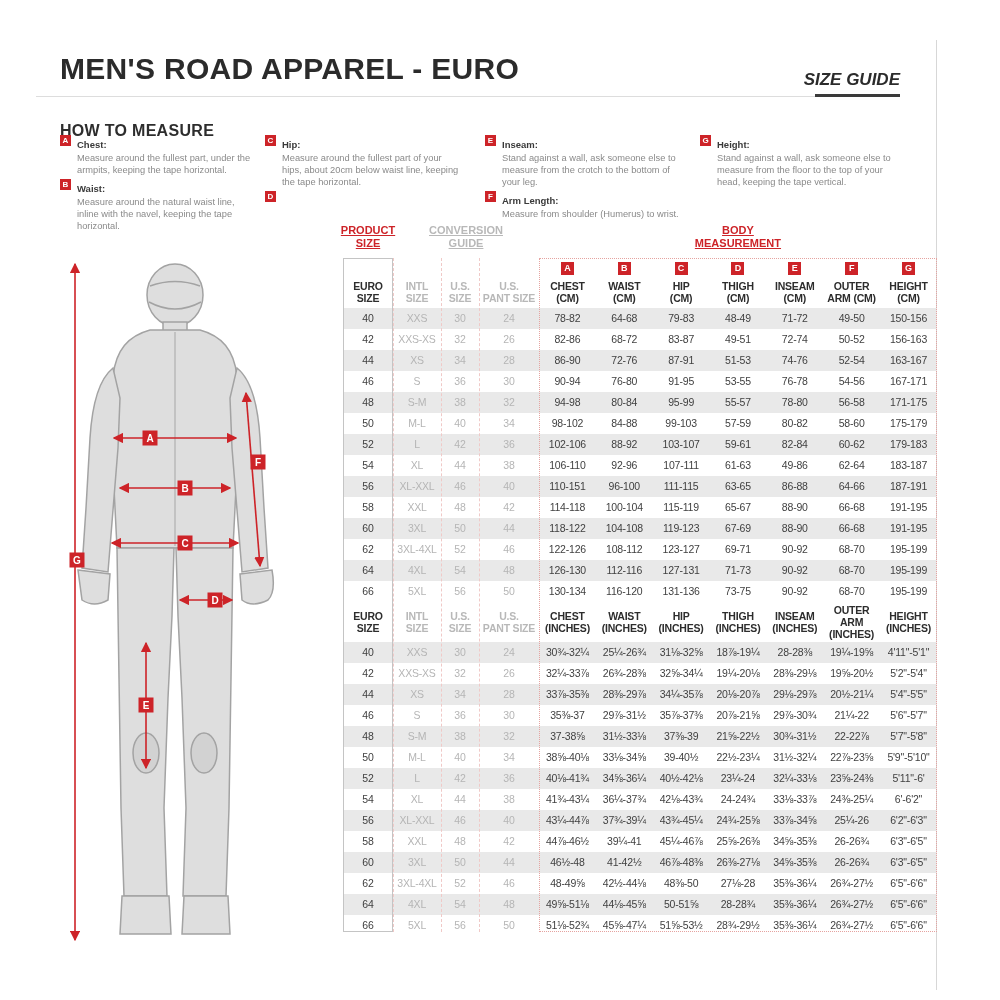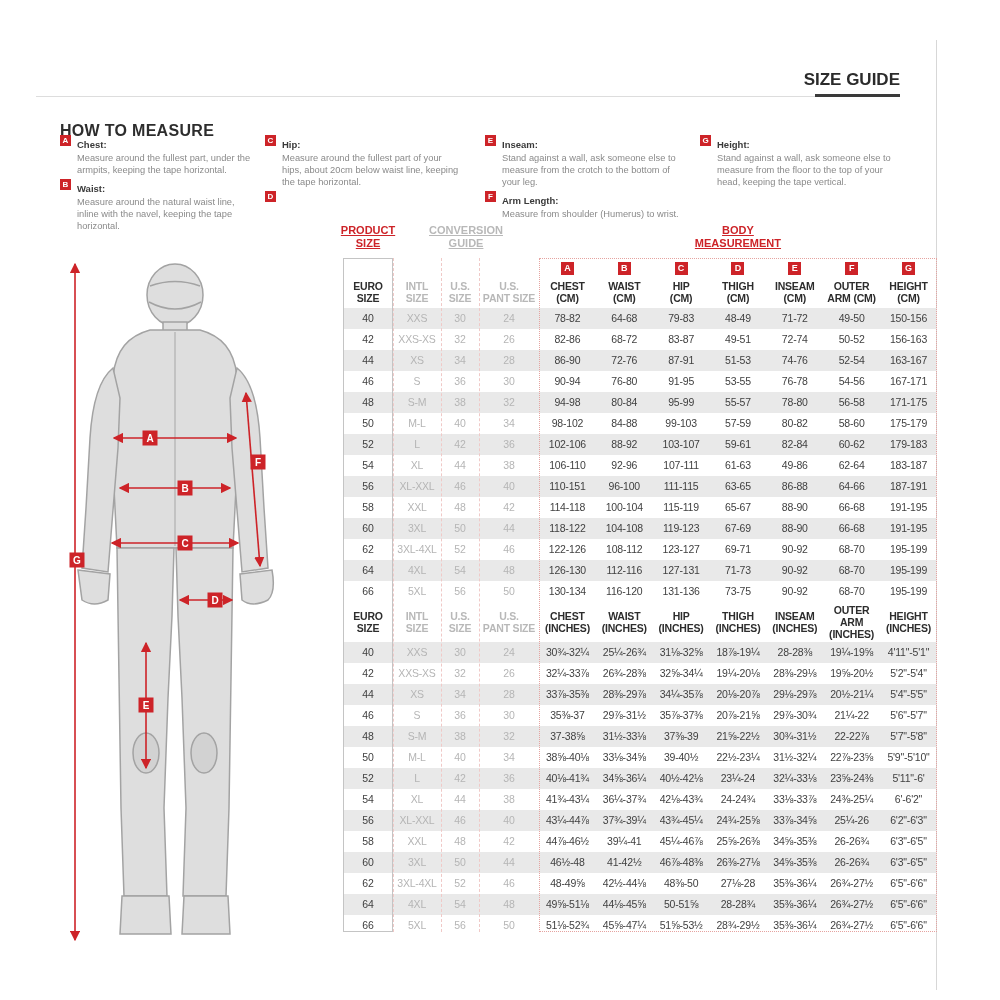--- a/index.html
+++ b/index.html
@@ -2,21 +2,21 @@
 <html><head>
 <meta charset="utf-8">
 <style>
   html,body{margin:0;padding:0;background:#fff;}
   .page{position:relative;width:1000px;height:1000px;background:#fff;overflow:hidden;
         font-family:"Liberation Sans",sans-serif;color:#2d2d2d;}
   .right-border{position:absolute;left:936px;top:40px;width:1px;height:950px;background:#d7d7d7;}
   .page-title{position:absolute;left:60px;top:52px;font-size:30px;font-weight:bold;
         letter-spacing:.3px;color:#2b2b2b;}
   .size-guide{position:absolute;top:70px;left:700px;width:200px;text-align:right;
-        font-size:17px;font-weight:bold;color:#2b2b2b;}
+        font-size:17px;font-weight:bold;color:#2b2b2b;font-style:italic;}
   .size-guide-underline{position:absolute;top:94px;left:815px;width:85px;height:3px;background:#3a3a3a;}
   .divider{position:absolute;top:96px;left:36px;width:864px;height:1px;background:#ddd;}
   .how-to{position:absolute;left:60px;top:122px;font-size:16px;font-weight:bold;letter-spacing:.3px;}
   .measure-items{position:absolute;left:60px;top:134px;width:848px;display:flex;}
   .m-col{display:flex;flex-direction:column;}
   .m-col.c1{width:205px;} .m-col.c2{width:220px;} .m-col.c3{width:215px;} .m-col.c4{width:195px;}
   .m-item{display:flex;margin-bottom:2px;}
   .m-badge{flex:0 0 11px;width:11px;height:11px;background:#cd2328;color:#fff;font-size:8px;
         font-weight:bold;text-align:center;line-height:11px;margin:1px 6px 0 0;}
   .m-label{font-size:9.5px;font-weight:bold;color:#3a3a3a;line-height:1.3;}
@@ -46,20 +46,21 @@
   
   .figure-wrap{position:absolute;left:50px;top:248px;width:300px;height:710px;}
   .fig-badge-text{fill:#fff;font-size:10px;font-weight:bold;font-family:"Liberation Sans",sans-serif;text-anchor:middle;}
 </style>
 </head>
 <body>
 
 <div class="page">
   <div class="right-border"></div>
 
+  <div class="page-title">MEN'S ROAD APPAREL - EURO</div>
   <div class="size-guide">SIZE GUIDE</div>
   <div class="divider"></div>
   <div class="size-guide-underline"></div>
 
   <div class="how-to">HOW TO MEASURE</div>
   <div class="measure-items">
       <div class="m-col c1">
         <div class="m-item">
           <span class="m-badge">A</span>
           <span><span class="m-label">Chest:</span><div class="m-desc">Measure around the fullest part, under the armpits, keeping the tape horizontal.</div></span>

